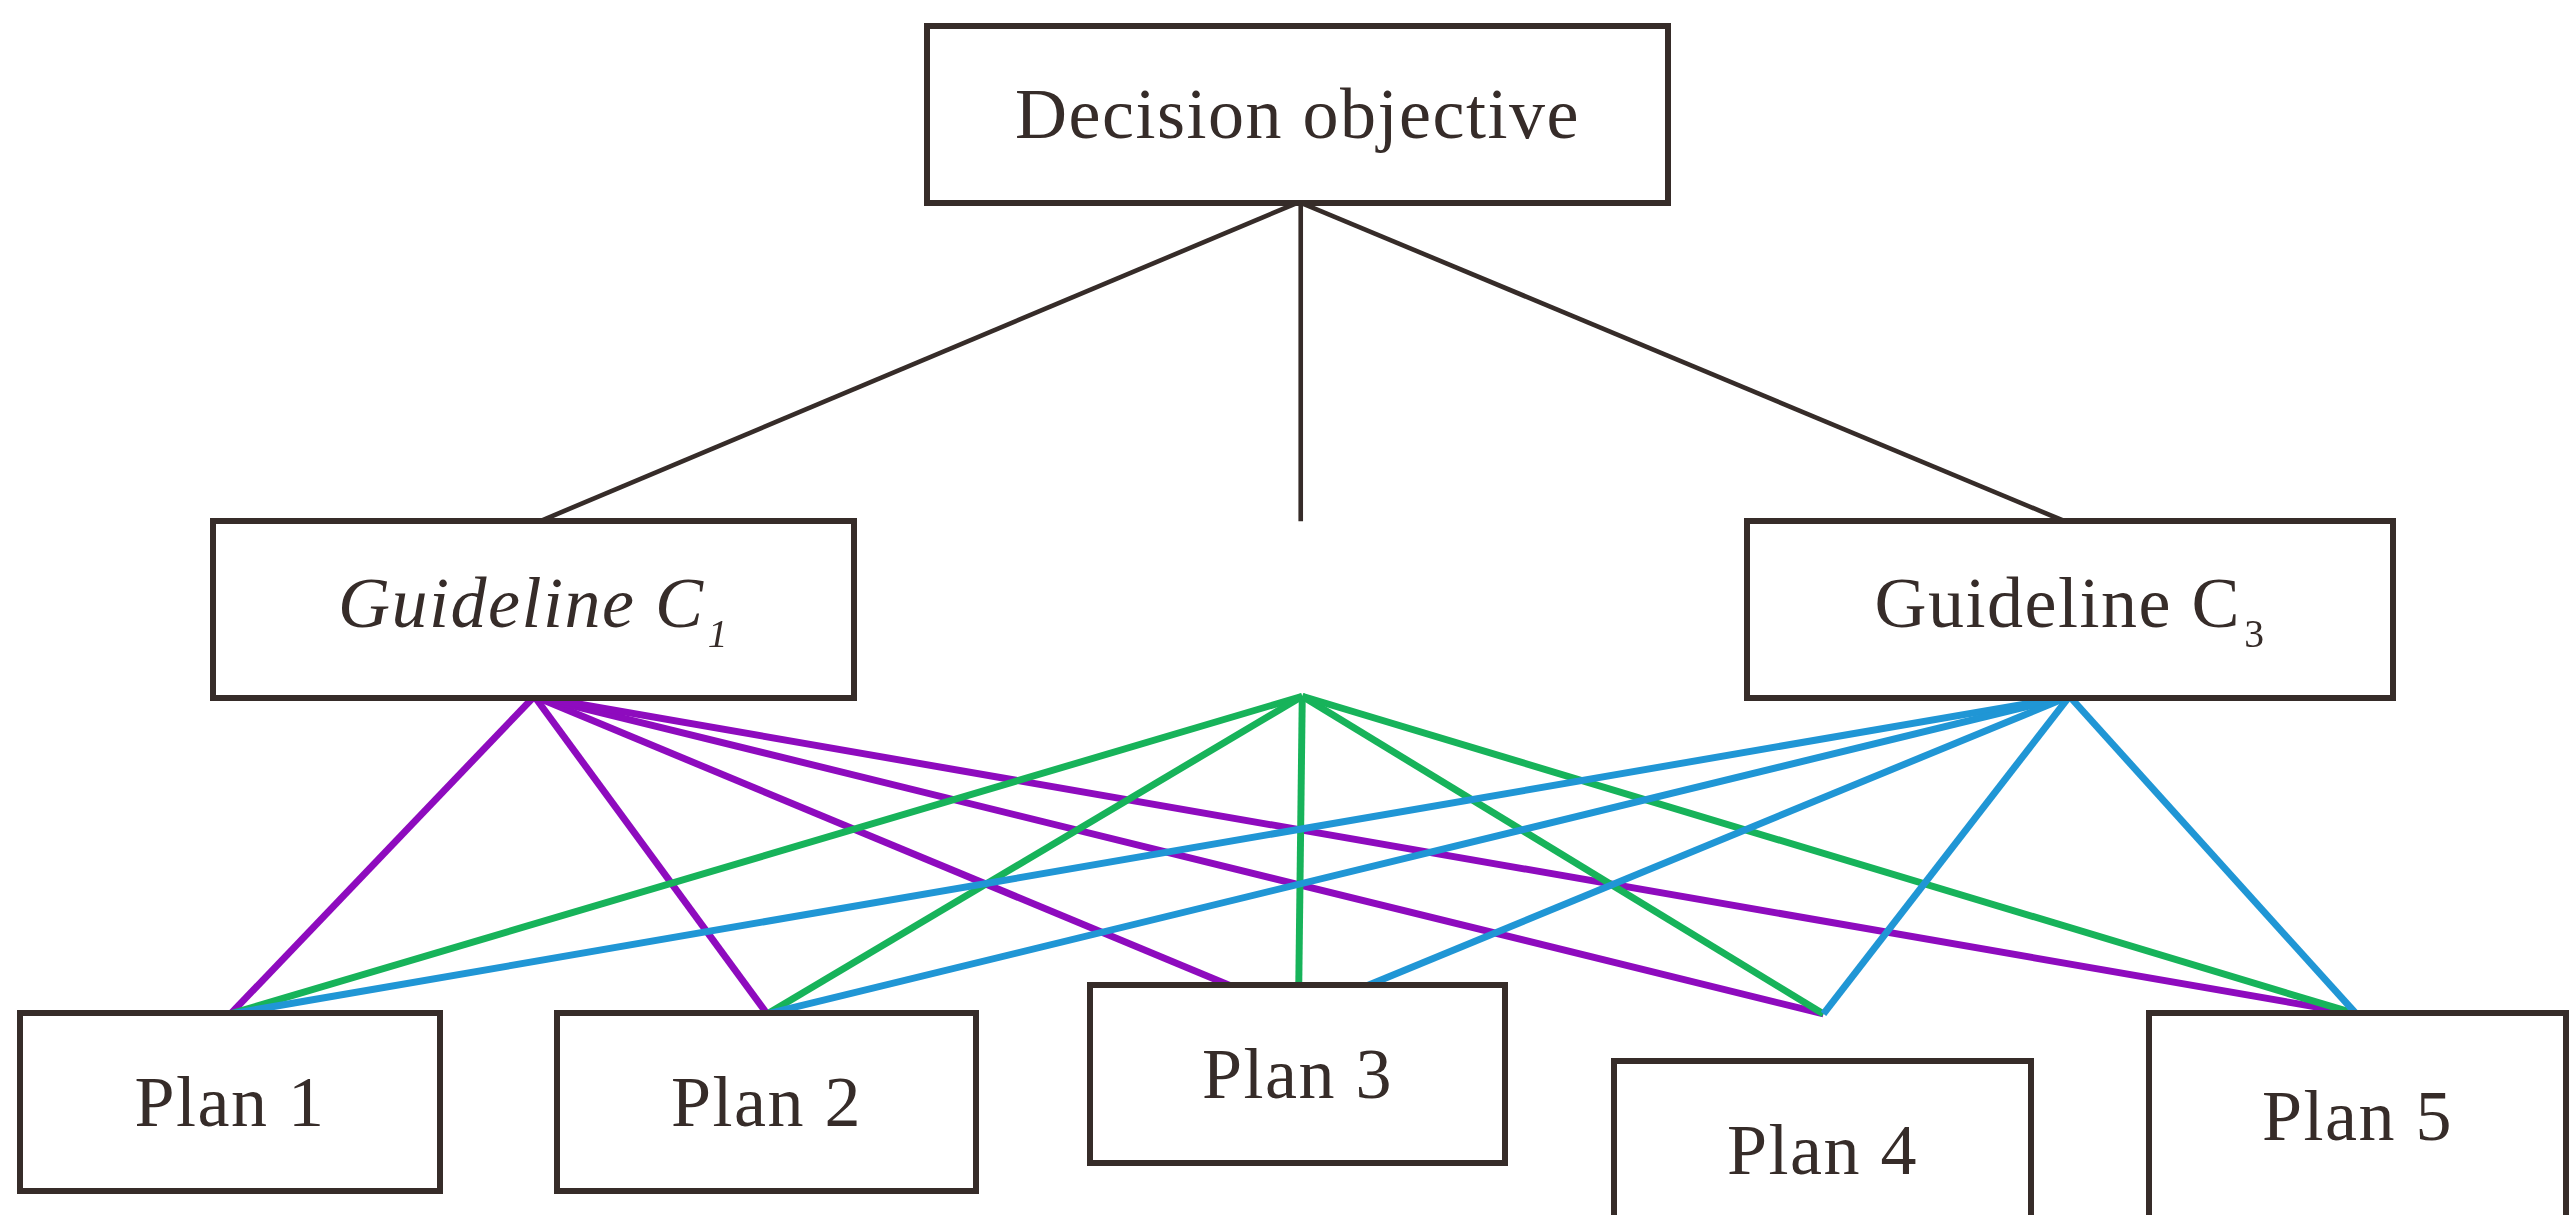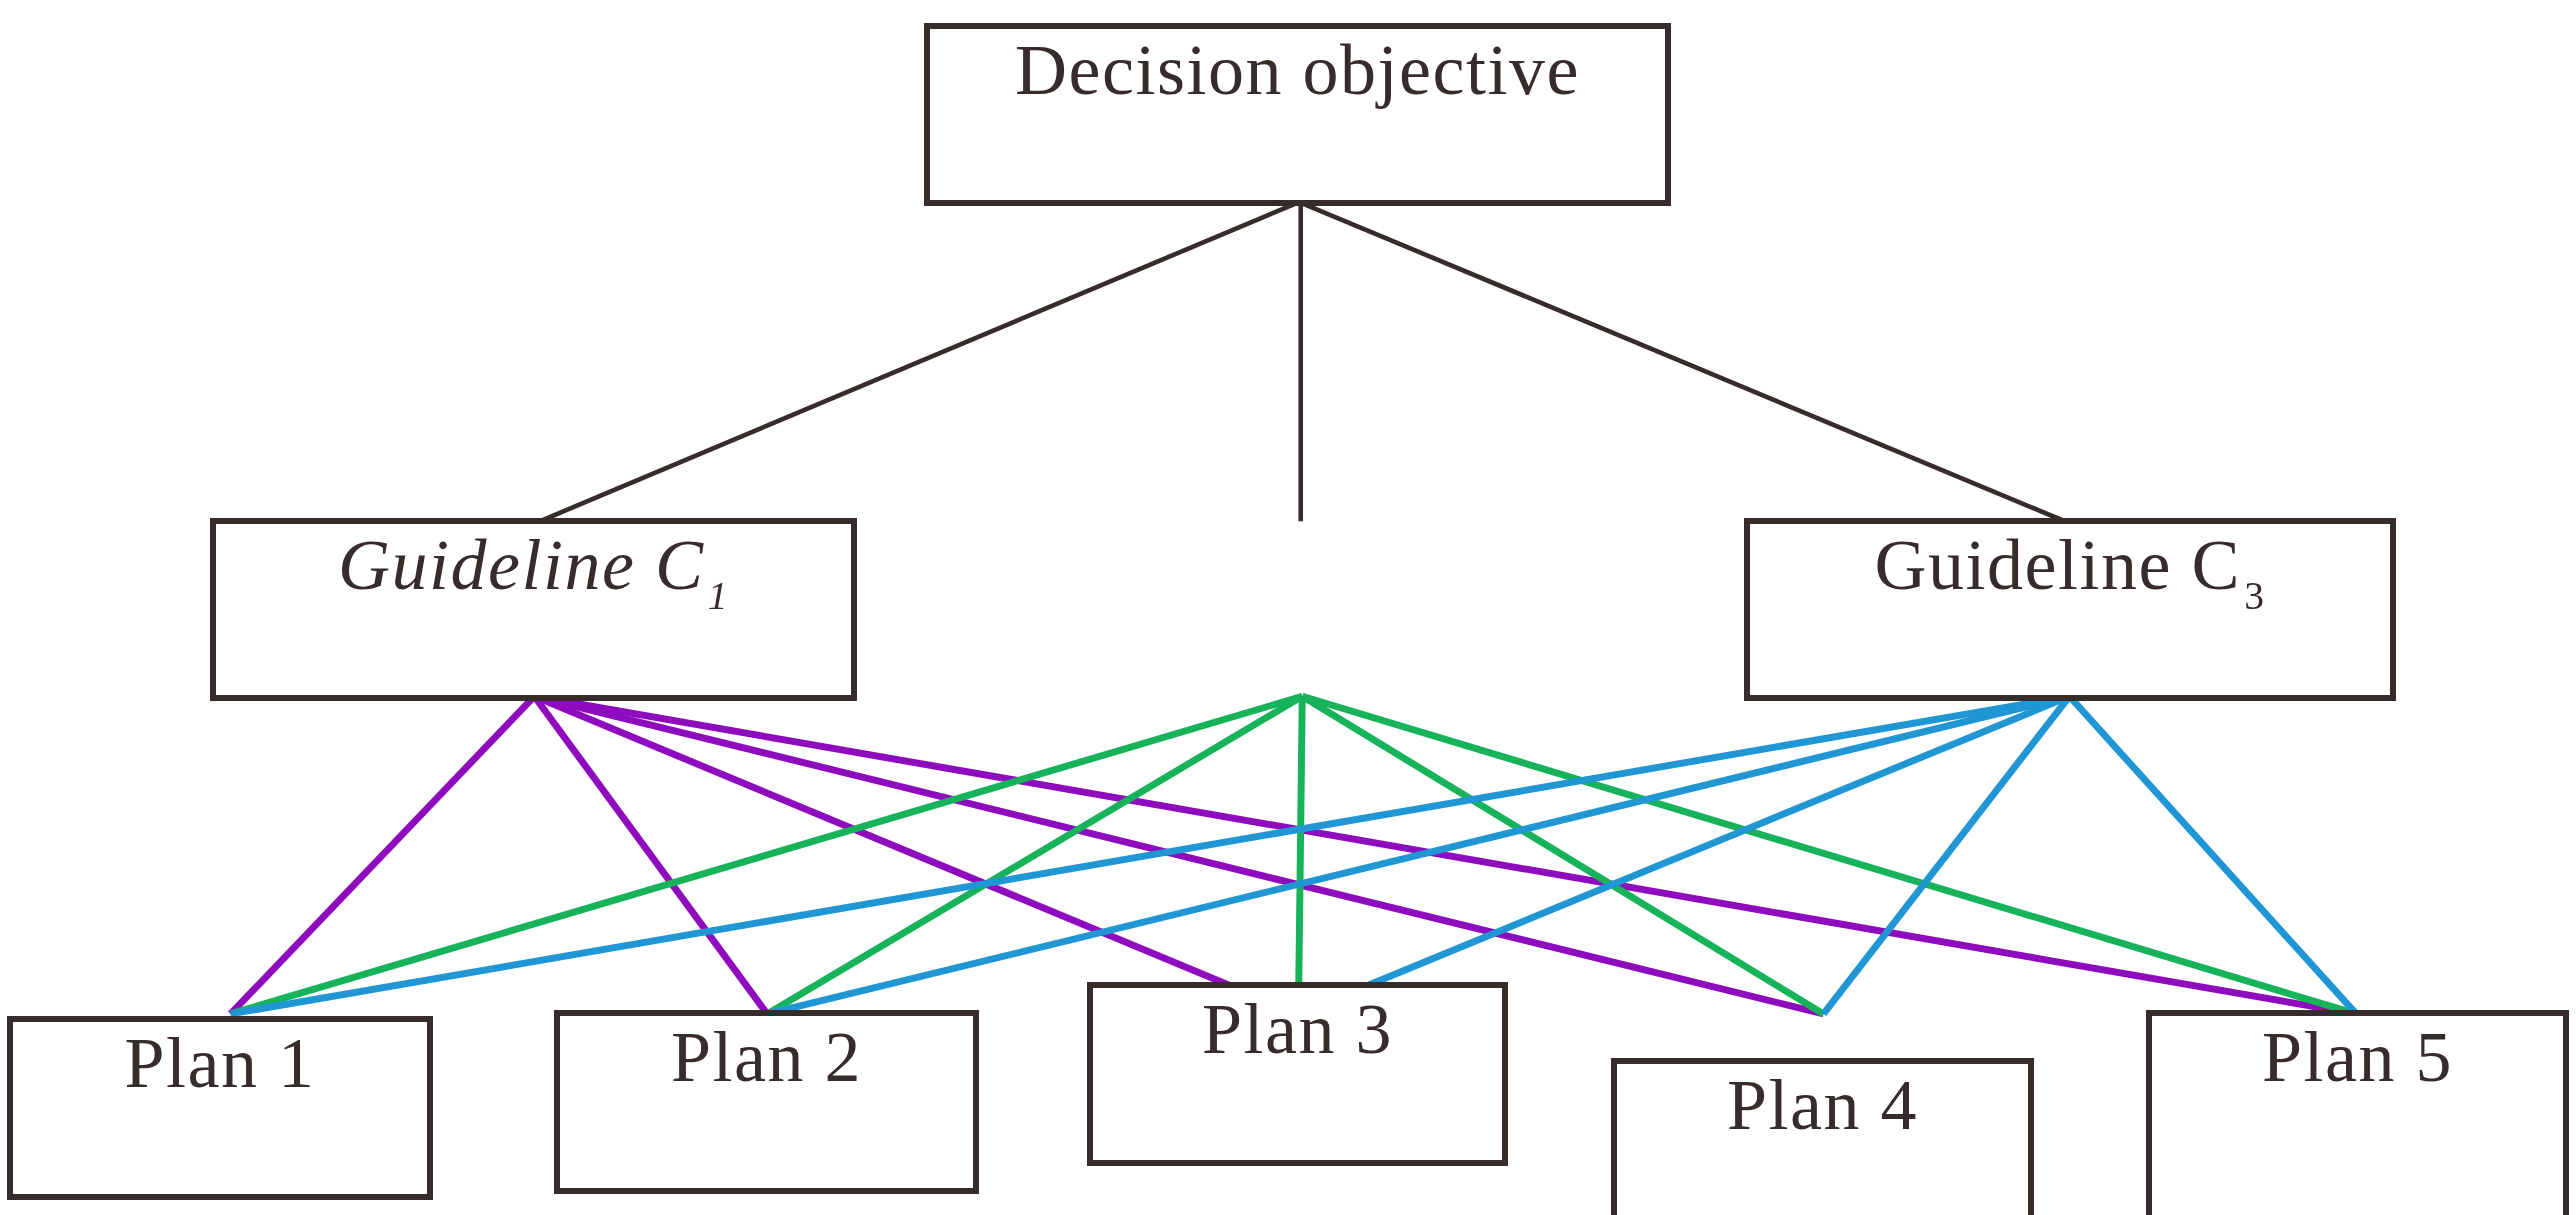--- a/index.html
+++ b/index.html
@@ -18,37 +18,38 @@
   svg.edges {
     position: absolute; left: 0; top: 0;
     width: 2576px; height: 1216px;
   }
   .box {
     position: absolute;
     box-sizing: border-box;
     background: #ffffff;
     border: 6.2px solid #362c29;
     display: flex;
+    align-items: center;
     justify-content: center;
     font-size: 72px;
     letter-spacing: 1.5px;
     white-space: nowrap;
   }
   .lbl { display: inline-block; }
   .sub {
     font-size: 0.55em;
     vertical-align: -0.5em;
     margin-left: 3.1px;
   }
   
   .b-objective { left: 924px; top: 23px;   width: 747px; height: 183px; }
   .b-c1        { left: 210px;  top: 518px;  width: 647px; height: 183px; font-style: italic; }
   .b-c2        { left: 978px; top: 518px;  width: 652px; height: 183px; }
   .b-c3        { left: 1744px; top: 518px;  width: 652px; height: 183px; }
-  .b-p1        { left: 7px;   top: 1010px; width: 426px; height: 184px; margin-top: 6px; }
+  .b-p1        { left: 17px;   top: 1010px; width: 426px; height: 184px; }
   .b-p2        { left: 554px;  top: 1010px; width: 425px; height: 184px; }
   .b-p3        { left: 1087px; top: 982px; width: 421px; height: 184px; }
   .b-p4        { left: 1611px; top: 1010px; width: 423px; height: 184px; margin-top: 48px; }
   .b-p5        { left: 2146px; top: 1010px; width: 423px; height: 212px; }
   line.obj-link { stroke-width: 6px; }
   line.crit-link { stroke-width: 9px; }
 </style>
 </head>
 <body>
 

